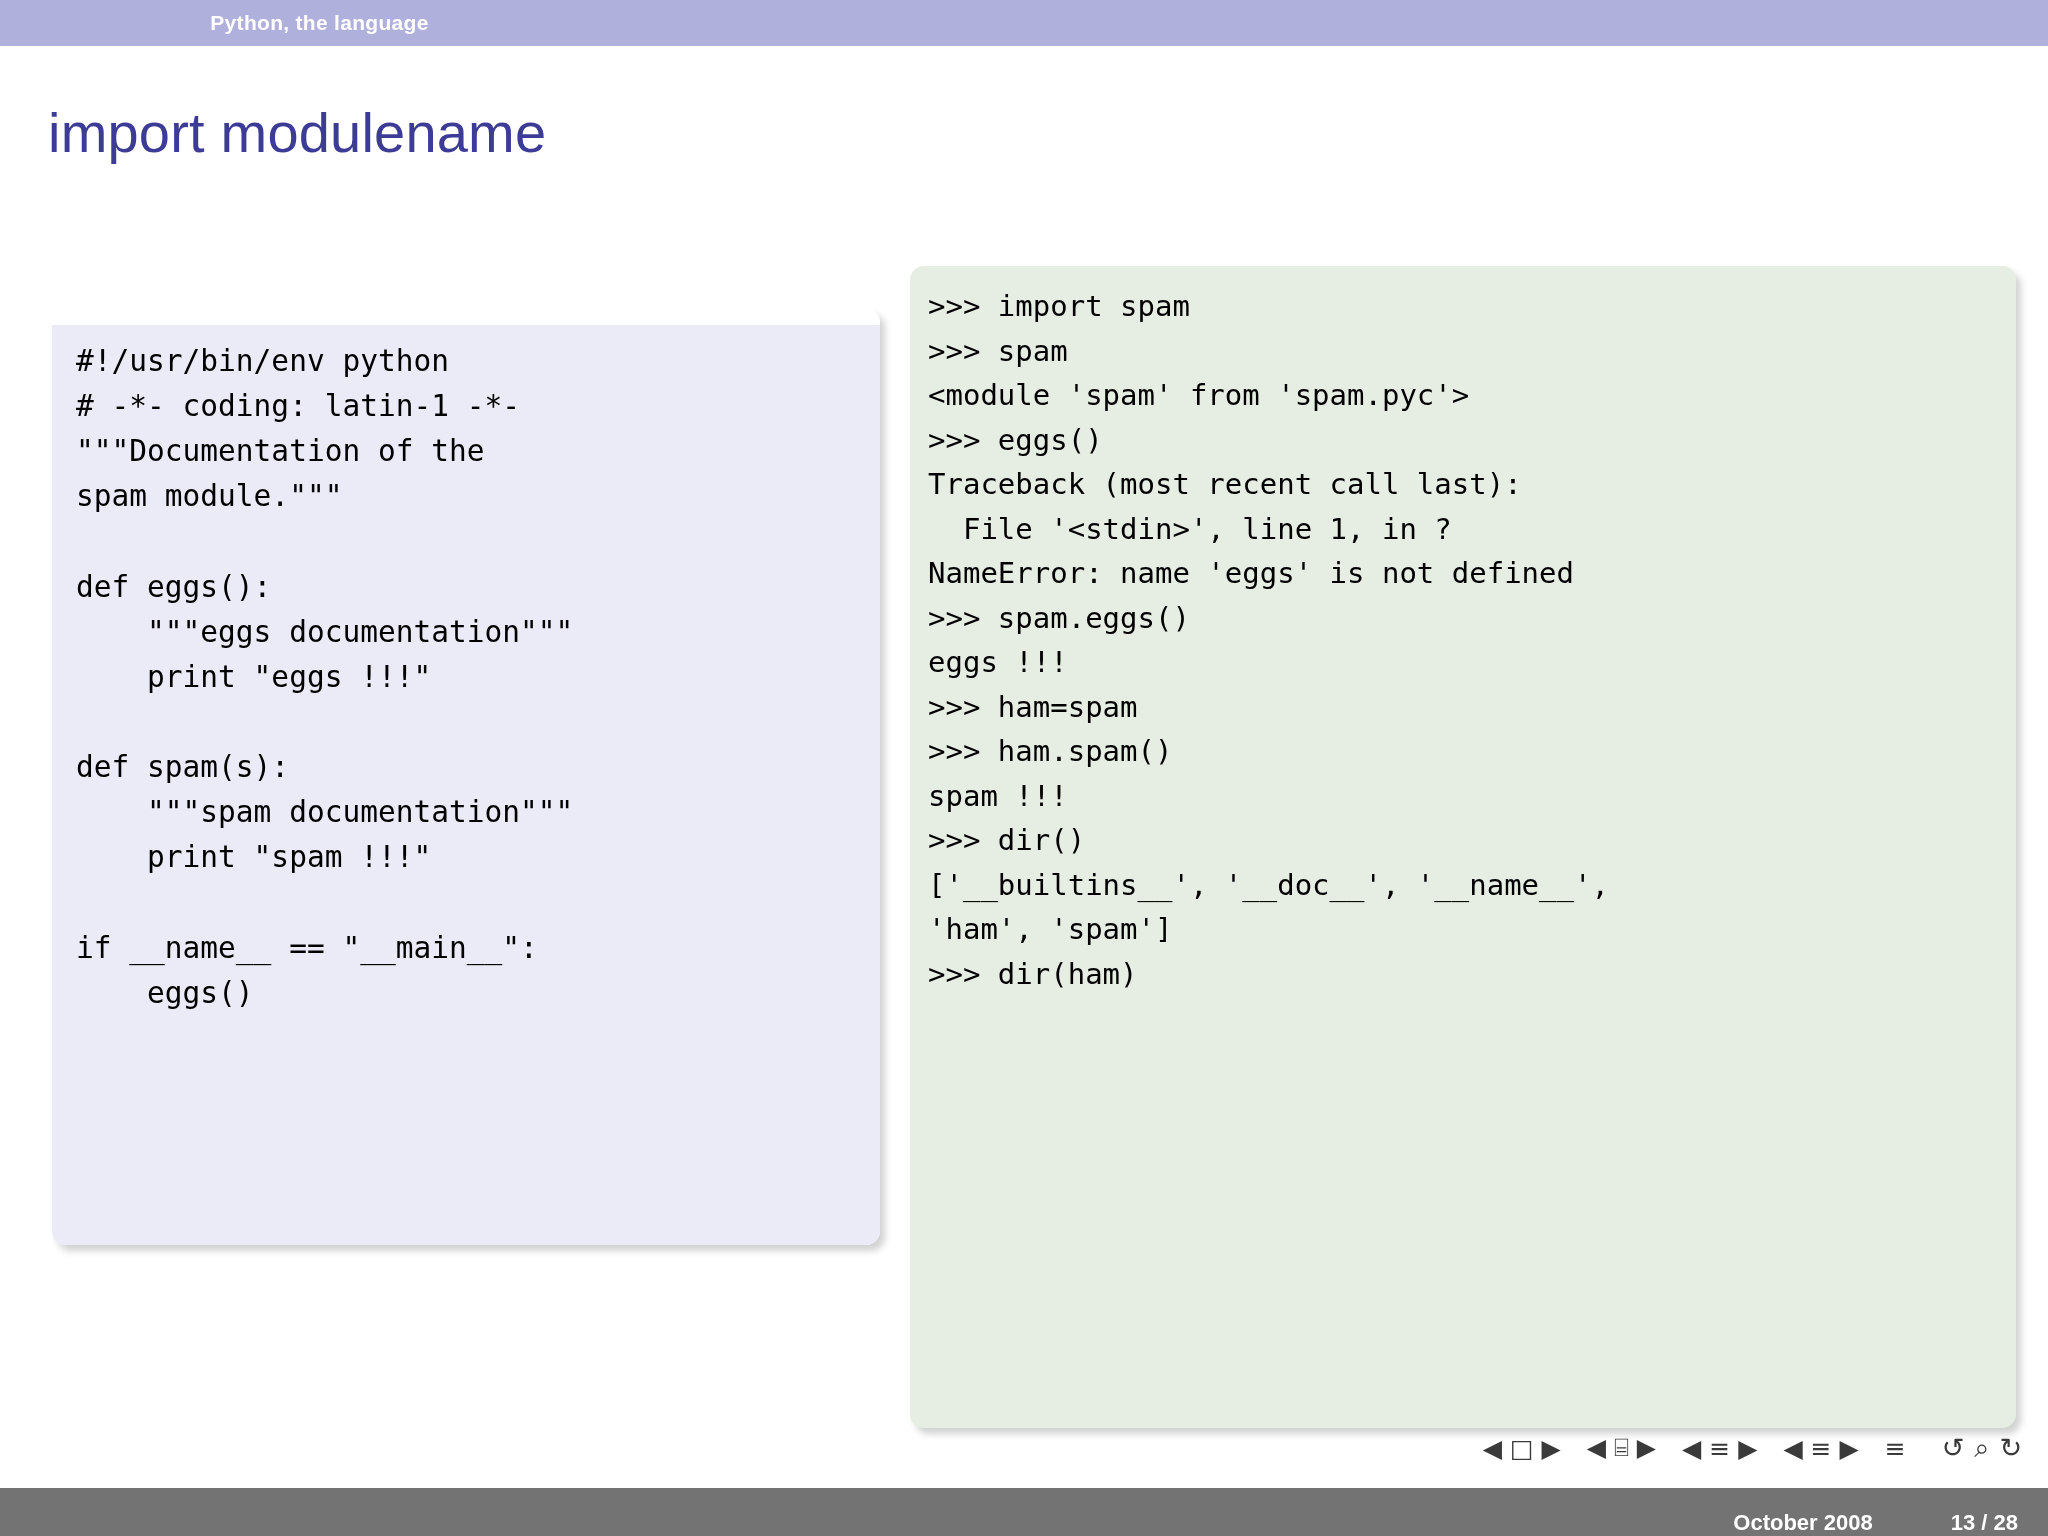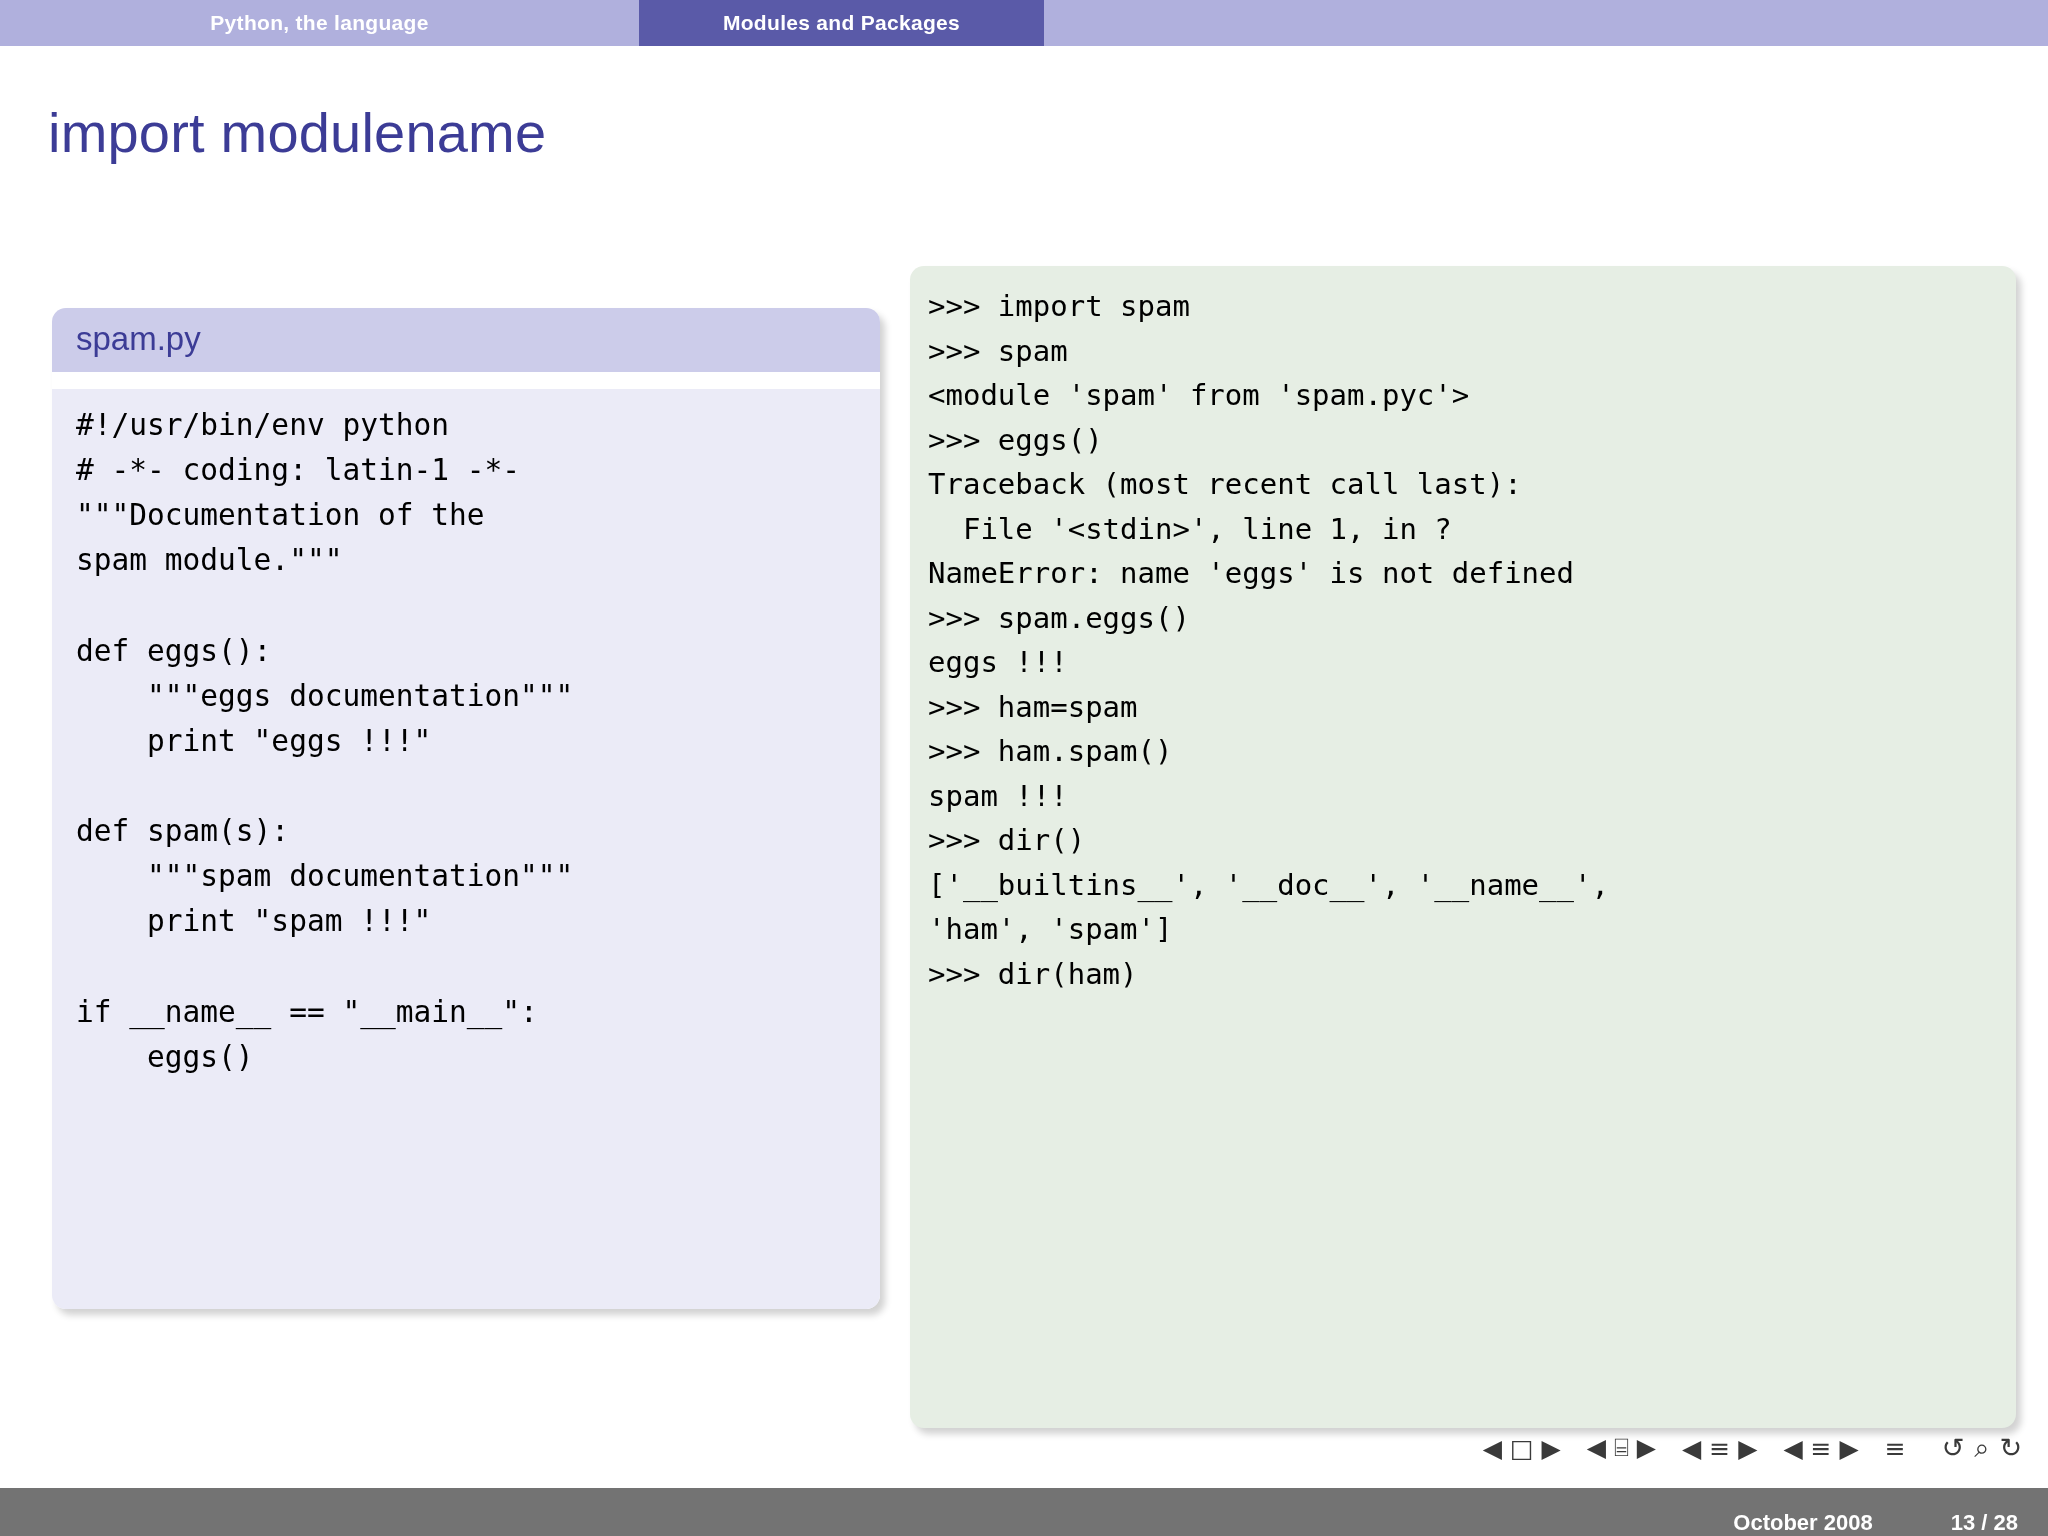--- a/index.html
+++ b/index.html
@@ -139,28 +139,26 @@
   .f1 { width: 686px; background: #5a5aa8; padding-left: 30px; box-sizing: border-box; }
   .f2 { width: 700px; background: #9a9ad2; justify-content: center; }
   .f3 { flex: 1;      background: #737373; justify-content: flex-end; padding-right: 30px; box-sizing: border-box; gap: 78px; align-items: flex-end; }
   .mono-inline { font-family: "DejaVu Sans Mono", monospace; font-weight: normal; font-size: 21px; }
 </style>
 </head>
 <body>
 
 <div class="topbar">
   <div class="topbar-seg topbar-left">Python, the language</div>
-  <div class="topbar-seg topbar-active">Modules and Packages</div>
   <div class="topbar-seg topbar-right"></div>
 </div>
 
 <div class="slide-title">import modulename</div>
 
 <div class="block-left">
-  <div class="block-left-header">spam.py</div>
   <div class="block-left-body">#!/usr/bin/env python
 # -*- coding: latin-1 -*-
 """Documentation of the
 spam module."""
 
 def eggs():
     """eggs documentation"""
     print "eggs !!!"
 
 def spam(s):

